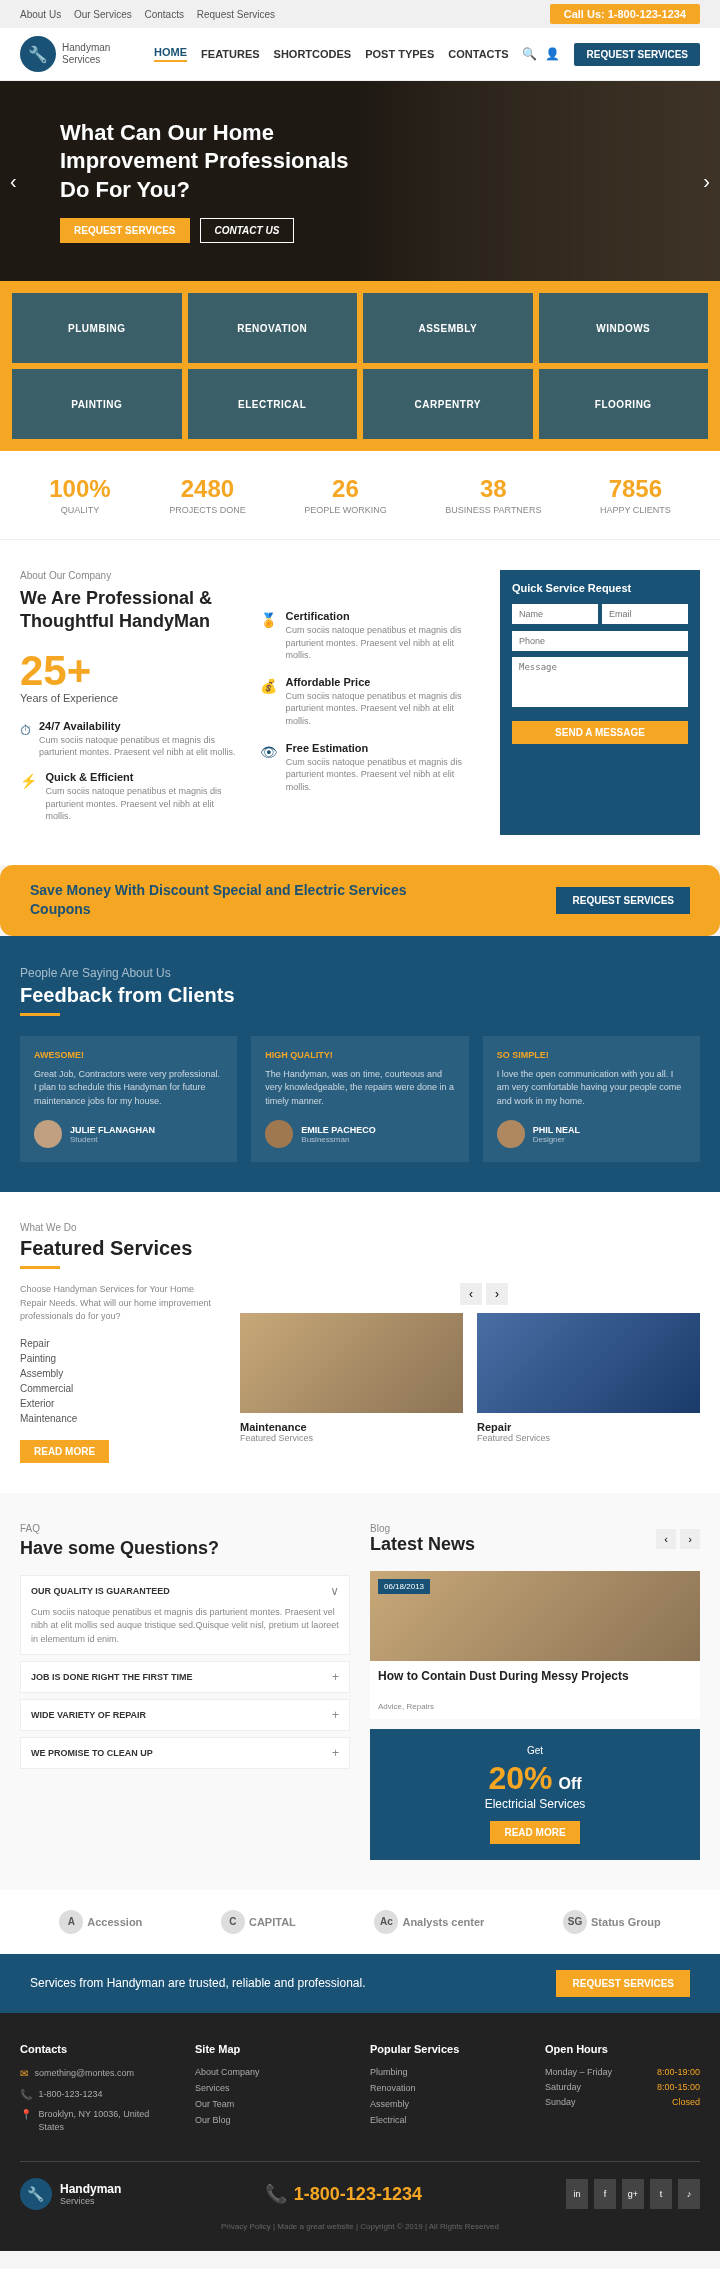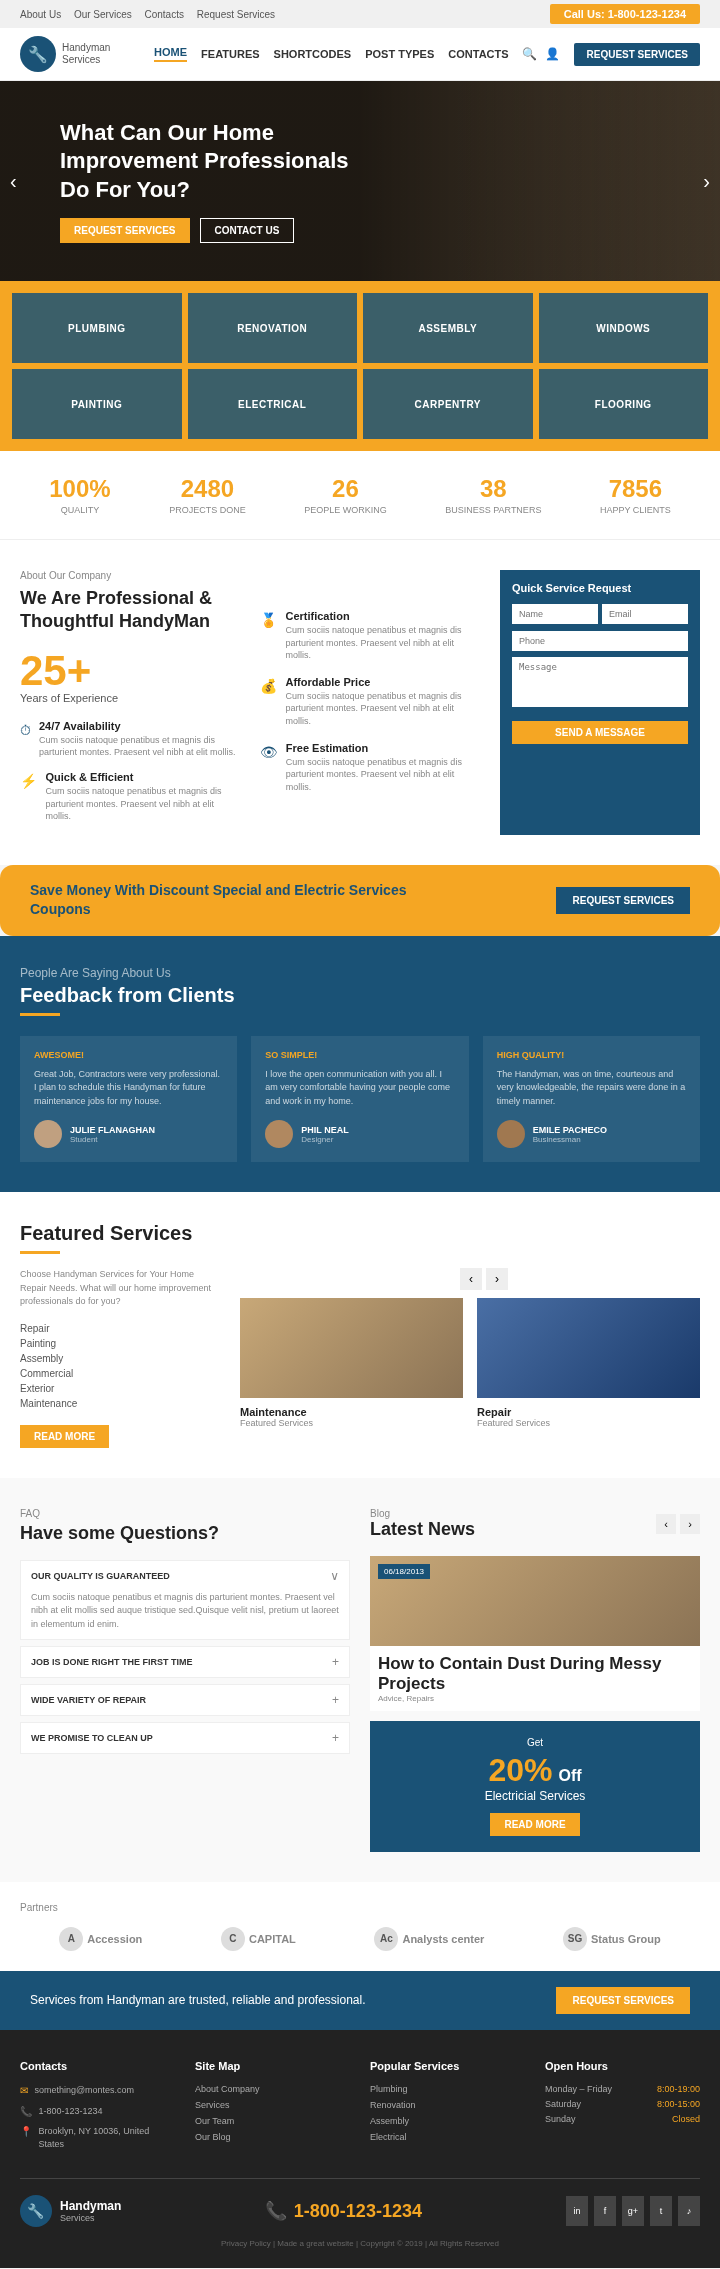--- a/index.html
+++ b/index.html
@@ -22,21 +22,21 @@
     .nav-icons { display: flex; gap: 8px; align-items: center; }
     .request-btn { background: #1a5276; color: #fff; padding: 6px 12px; font-size: 10px; font-weight: bold; border-radius: 2px; text-transform: uppercase; }
 
     
     .hero { background: linear-gradient(rgba(0,0,0,0.45), rgba(0,0,0,0.45)), #8B7355; height: 200px; display: flex; flex-direction: column; justify-content: center; padding: 0 60px; position: relative; overflow: hidden; }
     .hero-bg { position: absolute; inset: 0; background: linear-gradient(90deg, rgba(0,0,0,0.6) 50%, transparent); }
     .hero-content { position: relative; z-index: 1; color: #fff; }
     .hero-title { font-size: 22px; font-weight: bold; line-height: 1.3; max-width: 300px; }
     .hero-btns { display: flex; gap: 10px; margin-top: 14px; }
     .hero-btn-primary { background: #f5a623; color: #fff; padding: 6px 14px; font-size: 10px; font-weight: bold; border: none; cursor: pointer; }
-    .hero-btn-secondary { background: transparent; color: #fff; padding: 6px 14px; font-size: 10px; font-weight: bold; border: 1px solid #fff; cursor: pointer; }
+    .hero-btn-secondary { background: transparent; color: #fff; padding: 6px 14px; font-size: 10px; font-weight: bold; border: 1px solid #fff; cursor: pointer; font-style: italic; }
     .hero-arrow-left { position: absolute; left: 10px; top: 50%; transform: translateY(-50%); color: #fff; font-size: 20px; cursor: pointer; z-index: 2; }
     .hero-arrow-right { position: absolute; right: 10px; top: 50%; transform: translateY(-50%); color: #fff; font-size: 20px; cursor: pointer; z-index: 2; }
 
     
     .services-grid { background: #f5a623; padding: 12px; display: grid; grid-template-columns: repeat(4, 1fr); gap: 6px; }
     .service-item { position: relative; height: 70px; overflow: hidden; cursor: pointer; }
     .service-item-bg { position: absolute; inset: 0; background: #1a5276; opacity: 0.85; }
     .service-item-label { position: absolute; inset: 0; display: flex; align-items: center; justify-content: center; color: #fff; font-size: 10px; font-weight: bold; text-align: center; letter-spacing: 0.5px; z-index: 1; }
 
     
@@ -117,21 +117,21 @@
     .blog-section { flex: 1; }
     .blog-header { display: flex; justify-content: space-between; align-items: center; margin-bottom: 16px; }
     .blog-tag { font-size: 10px; color: #888; }
     .blog-title { font-size: 18px; font-weight: bold; color: #222; }
     .blog-nav { display: flex; gap: 4px; }
     .blog-nav-btn { background: #eee; border: none; width: 20px; height: 20px; cursor: pointer; font-size: 11px; }
     .blog-card { background: #fff; margin-bottom: 10px; }
     .blog-card-img { width: 100%; height: 90px; background: #8B7355; position: relative; }
     .blog-date { position: absolute; top: 8px; left: 8px; background: #1a5276; color: #fff; padding: 3px 6px; font-size: 8px; }
     .blog-card-content { padding: 8px; }
-    .blog-card-title { font-size: 17px; font-weight: bold; color: #222; margin-bottom: 0; }
+    .blog-card-title { font-size: 12px; font-weight: bold; color: #222; margin-bottom: 19px; }
     .blog-card-meta { font-size: 8px; color: #888; }
     .blog-ad { background: #1a5276; padding: 16px; text-align: center; color: #fff; }
     .blog-ad-small { font-size: 10px; margin-bottom: 4px; }
     .blog-ad-percent { font-size: 32px; font-weight: bold; color: #f5a623; }
     .blog-ad-off { font-size: 16px; font-weight: bold; }
     .blog-ad-service { font-size: 12px; margin-bottom: 10px; }
     .blog-ad-btn { background: #f5a623; color: #fff; padding: 6px 14px; font-size: 10px; font-weight: bold; border: none; cursor: pointer; }
 
     
     .partners { background: #fff; padding: 20px; }
@@ -347,45 +347,46 @@
       <div class="feedback-card-text">Great Job, Contractors were very professional. I plan to schedule this Handyman for future maintenance jobs for my house.</div>
       <div class="feedback-author">
         <div class="author-avatar" style="background:#c0a080;"></div>
         <div>
           <div class="author-name">JULIE FLANAGHAN</div>
           <div class="author-role">Student</div>
         </div>
       </div>
     </div>
     <div class="feedback-card">
+      <div class="feedback-card-tag">HIGH QUALITY!</div>
+      <div class="feedback-card-text">The Handyman, was on time, courteous and very knowledgeable, the repairs were done in a timely manner.</div>
+      <div class="feedback-author">
+        <div class="author-avatar" style="background:#a07850;"></div>
+        <div>
+          <div class="author-name">EMILE PACHECO</div>
+          <div class="author-role">Businessman</div>
+        </div>
+      </div>
+    </div>
+    <div class="feedback-card">
       <div class="feedback-card-tag">SO SIMPLE!</div>
       <div class="feedback-card-text">I love the open communication with you all. I am very comfortable having your people come and work in my home.</div>
       <div class="feedback-author">
         <div class="author-avatar" style="background:#b08860;"></div>
         <div>
           <div class="author-name">PHIL NEAL</div>
           <div class="author-role">Designer</div>
         </div>
       </div>
     </div>
-    <div class="feedback-card">
-      <div class="feedback-card-tag">HIGH QUALITY!</div>
-      <div class="feedback-card-text">The Handyman, was on time, courteous and very knowledgeable, the repairs were done in a timely manner.</div>
-      <div class="feedback-author">
-        <div class="author-avatar" style="background:#a07850;"></div>
-        <div>
-          <div class="author-name">EMILE PACHECO</div>
-          <div class="author-role">Businessman</div>
-        </div>
-      </div>
-    </div>
   </div>
 </div>
 
 <div class="featured">
+  <div class="featured-tag">What We Do</div>
   <div class="featured-title">Featured Services</div>
   <div class="divider-line"></div>
   <div class="featured-layout">
     <div class="featured-left">
       <div class="featured-desc">Choose Handyman Services for Your Home Repair Needs. What will our home improvement professionals do for you?</div>
       <ul class="featured-list">
         <li>Repair</li>
         <li>Painting</li>
         <li>Assembly</li>
         <li>Commercial</li>
@@ -471,21 +472,20 @@
         <span class="blog-ad-percent">20%</span>
         <span class="blog-ad-off">Off</span>
       </div>
       <div class="blog-ad-service">Electricial Services</div>
       <button class="blog-ad-btn">READ MORE</button>
     </div>
   </div>
 </div>
 
 <div class="partners">
-  <div class="partners-title">Partners</div>
   <div class="partners-logos">
     <div class="partner-logo">
       <div class="partner-logo-icon">A</div>
       <span>Accession</span>
     </div>
     <div class="partner-logo">
       <div class="partner-logo-icon">C</div>
       <span>CAPITAL</span>
     </div>
     <div class="partner-logo">

